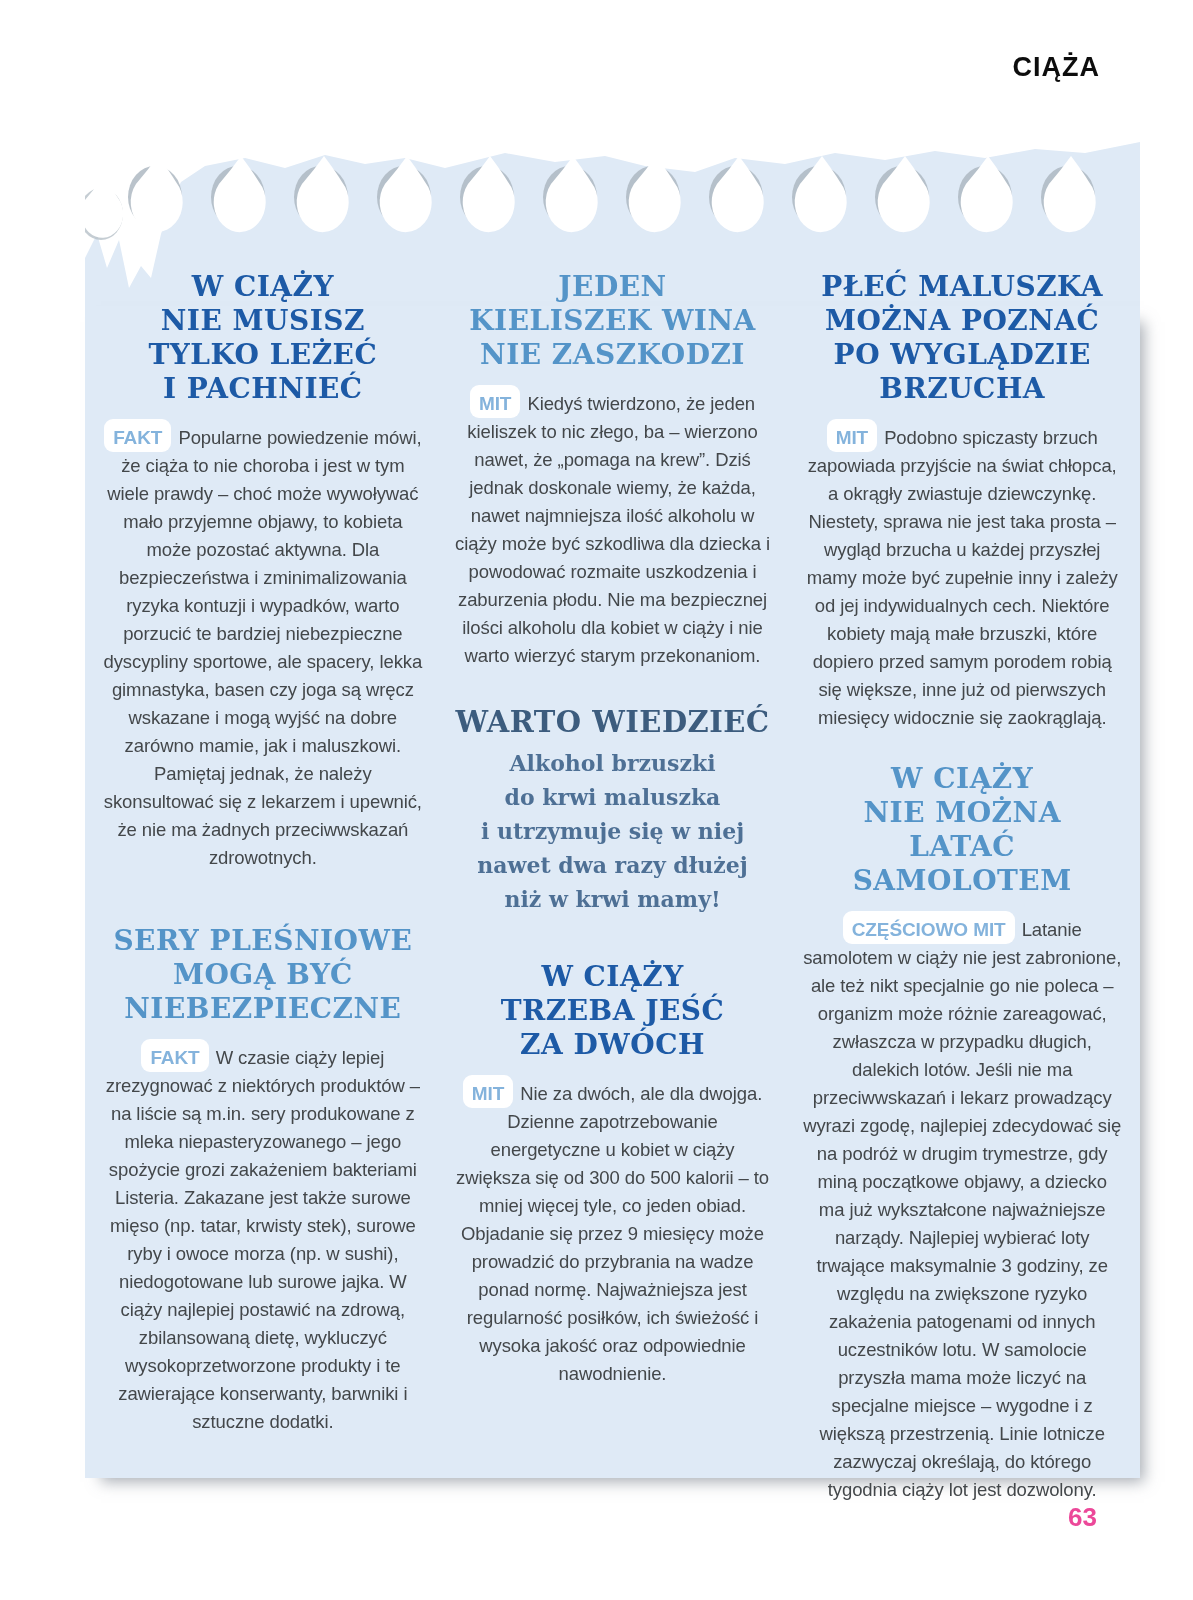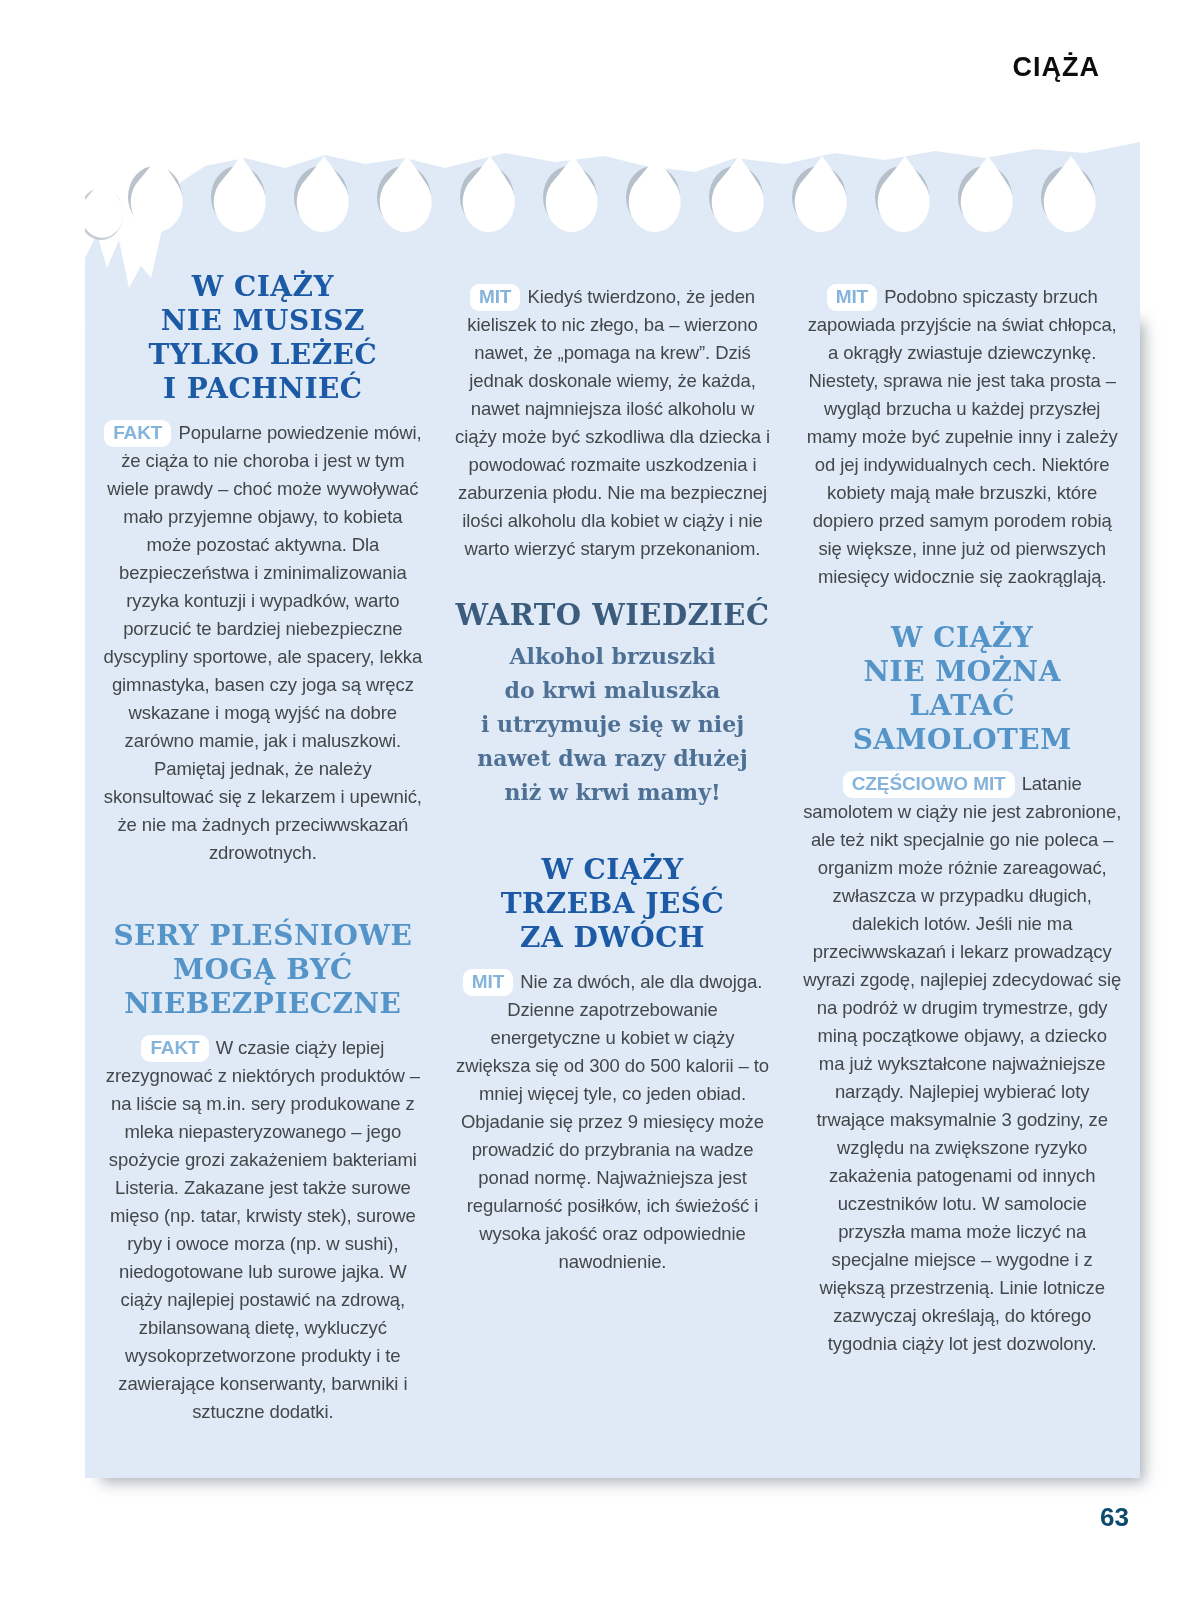--- a/index.html
+++ b/index.html
@@ -33,38 +33,38 @@
   }
   .h-dark{color:#1d5aa6;}
   .h-light{color:#5494c8;}
   .para{
     margin:13px 0 0;font-size:18.5px;line-height:28px;
     letter-spacing:-.1px;color:#43474a;
   }
   .badge{
     display:inline-block;background:#ffffff;color:#84b3dc;
     font-weight:700;font-size:19px;line-height:24px;
-    padding:1px 9px 2px;border-radius:9px;margin-right:2px;
+    padding:7px 9px 2px;border-radius:9px;margin-right:2px;
   }
   .infobox{margin-top:34px;}
   .ib-h{
     font-family:"DejaVu Serif",serif;font-weight:800;
     font-size:29px;line-height:36px;color:#3c5c7e;margin:0;letter-spacing:.5px;
   }
   .ib-t{
     font-family:"DejaVu Serif",serif;font-weight:700;
     font-size:22px;line-height:34px;color:#4e7095;
     white-space:pre-line;margin:6px 0 0;
   }
   .mt-lg{margin-top:44px;}
   .mt-md{margin-top:52px;}
   .mt-sm{margin-top:30px;}
   .page-number{
-    position:absolute;top:1502px;left:1100px;
-    font-weight:700;font-size:26px;color:#0c4a6e;
+    position:absolute;top:1502px;left:1068px;
+    font-weight:700;font-size:26px;color:#ec4899;
   }
 </style>
 </head>
 <body>
 
 <div class="category">CIĄŻA</div>
 
 <div class="paper">
 
   <svg class="torn" width="1055" height="170" viewBox="0 0 1055 170" aria-hidden="true">
@@ -139,36 +139,43 @@
 TYLKO LEŻEĆ
 I PACHNIEĆ</h2>
       <p class="para"><span class="badge">FAKT</span> <span>Popularne powiedzenie mówi, że ciąża to nie choroba i jest w tym wiele prawdy – choć może wywoływać mało przyjemne objawy, to kobieta może pozostać aktywna. Dla bezpieczeństwa i zminimalizowania ryzyka kontuzji i wypadków, warto porzucić te bardziej niebezpieczne dyscypliny sportowe, ale spacery, lekka gimnastyka, basen czy joga są wręcz wskazane i mogą wyjść na dobre zarówno mamie, jak i maluszkowi. Pamiętaj jednak, że należy skonsultować się z lekarzem i upewnić, że nie ma żadnych przeciwwskazań zdrowotnych.</span></p>
       <h2 class="h-light mt-md">SERY PLEŚNIOWE
 MOGĄ BYĆ
 NIEBEZPIECZNE</h2>
       <p class="para"><span class="badge">FAKT</span> <span>W czasie ciąży lepiej zrezygnować z niektórych produktów – na liście są m.in. sery produkowane z mleka niepasteryzowanego – jego spożycie grozi zakażeniem bakteriami Listeria. Zakazane jest także surowe mięso (np. tatar, krwisty stek), surowe ryby i owoce morza (np. w sushi), niedogotowane lub surowe jajka. W ciąży najlepiej postawić na zdrową, zbilansowaną dietę, wykluczyć wysokoprzetworzone produkty i te zawierające konserwanty, barwniki i sztuczne dodatki.</span></p>
     </div>
 
     <div class="col">
+      <h2 class="h-light">JEDEN
+KIELISZEK WINA
+NIE ZASZKODZI</h2>
       <p class="para"><span class="badge">MIT</span> <span>Kiedyś twierdzono, że jeden kieliszek to nic złego, ba – wierzono nawet, że „pomaga na krew”. Dziś jednak doskonale wiemy, że każda, nawet najmniejsza ilość alkoholu w ciąży może być szkodliwa dla dziecka i powodować rozmaite uszkodzenia i zaburzenia płodu. Nie ma bezpiecznej ilości alkoholu dla kobiet w ciąży i nie warto wierzyć starym przekonaniom.</span></p>
       <div class="infobox">
         <h3 class="ib-h">WARTO WIEDZIEĆ</h3>
         <p class="ib-t">Alkohol brzuszki
 do krwi maluszka
 i utrzymuje się w niej
 nawet dwa razy dłużej
 niż w krwi mamy!</p>
       </div>
       <h2 class="h-dark mt-lg">W CIĄŻY
 TRZEBA JEŚĆ
 ZA DWÓCH</h2>
       <p class="para"><span class="badge">MIT</span> <span>Nie za dwóch, ale dla dwojga. Dzienne zapotrzebowanie energetyczne u kobiet w ciąży zwiększa się od 300 do 500 kalorii – to mniej więcej tyle, co jeden obiad. Objadanie się przez 9 miesięcy może prowadzić do przybrania na wadze ponad normę. Najważniejsza jest regularność posiłków, ich świeżość i wysoka jakość oraz odpowiednie nawodnienie.</span></p>
     </div>
 
     <div class="col">
+      <h2 class="h-dark">PŁEĆ MALUSZKA
+MOŻNA POZNAĆ
+PO WYGLĄDZIE
+BRZUCHA</h2>
       <p class="para"><span class="badge">MIT</span> <span>Podobno spiczasty brzuch zapowiada przyjście na świat chłopca, a okrągły zwiastuje dziewczynkę. Niestety, sprawa nie jest taka prosta – wygląd brzucha u każdej przyszłej mamy może być zupełnie inny i zależy od jej indywidualnych cech. Niektóre kobiety mają małe brzuszki, które dopiero przed samym porodem robią się większe, inne już od pierwszych miesięcy widocznie się zaokrąglają.</span></p>
       <h2 class="h-light mt-sm">W CIĄŻY
 NIE MOŻNA
 LATAĆ SAMOLOTEM</h2>
       <p class="para"><span class="badge">CZĘŚCIOWO MIT</span> <span>Latanie samolotem w ciąży nie jest zabronione, ale też nikt specjalnie go nie poleca – organizm może różnie zareagować, zwłaszcza w przypadku długich, dalekich lotów. Jeśli nie ma przeciwwskazań i lekarz prowadzący wyrazi zgodę, najlepiej zdecydować się na podróż w drugim trymestrze, gdy miną początkowe objawy, a dziecko ma już wykształcone najważniejsze narządy. Najlepiej wybierać loty trwające maksymalnie 3 godziny, ze względu na zwiększone ryzyko zakażenia patogenami od innych uczestników lotu. W samolocie przyszła mama może liczyć na specjalne miejsce – wygodne i z większą przestrzenią. Linie lotnicze zazwyczaj określają, do którego tygodnia ciąży lot jest dozwolony.</span></p>
     </div>
 
   </div>
 </div>
 

